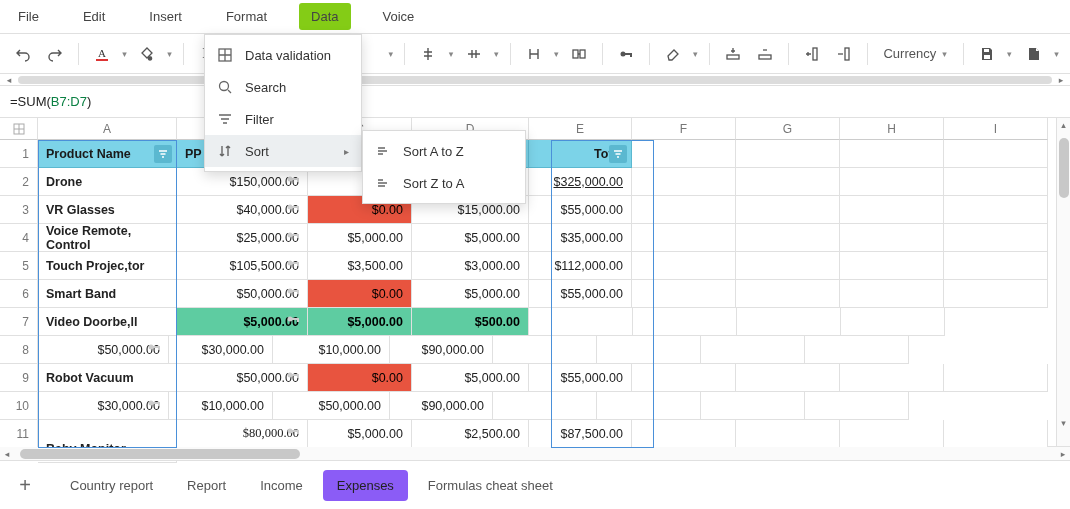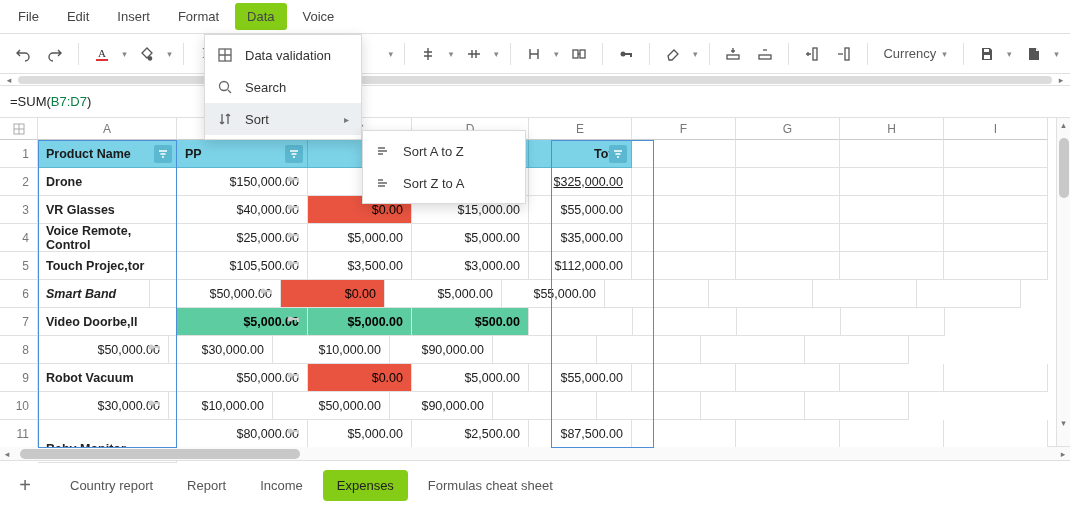--- a/index.html
+++ b/index.html
@@ -1,17 +1,17 @@
 <!DOCTYPE html>
 <html><head>
 <meta charset="utf-8">
 <style>
   * { box-sizing: border-box; margin: 0; padding: 0; }
   body { font-family: -apple-system, BlinkMacSystemFont, "Segoe UI", Arial, sans-serif; font-size: 13px; color: #333; background: #fff; width: 1070px; height: 509px; overflow: hidden; position: relative; }
-  .menubar { display: flex; align-items: center; height: 34px; border-bottom: 1px solid #e0e0e0; padding: 0 6px; gap: 4px; }
+  .menubar { display: flex; align-items: center; height: 34px; border-bottom: 1px solid #e0e0e0; padding: 0 6px; gap: 20px; }
   .menubar .mitem { padding: 6px 12px; cursor: pointer; color: #444; border-radius: 3px; }
   .menubar .mitem.active { background: #84cc16; }
   .toolbar { display: flex; align-items: center; height: 40px; border-bottom: 1px solid #e0e0e0; padding: 0 8px; gap: 2px; position: relative; }
   .tbtn { width: 32px; height: 32px; display: inline-flex; align-items: center; justify-content: center; border-radius: 3px; cursor: pointer; color: #555; position: relative; }
   .tdrop { width: 12px; display:inline-flex; align-items:center; justify-content:center; color:#888; font-size:9px; cursor:pointer;}
   .tsep { width:1px; height:22px; background:#e0e0e0; margin:0 6px; }
   .currency { display:flex; align-items:center; padding:0 8px; height:32px; cursor:pointer; color:#555; gap:6px;}
   .hscroll-row { height:12px; border-bottom:1px solid #e0e0e0; position:relative; background:#fff;}
   .hscroll-row .larr,.hscroll-row .rarr{position:absolute;top:0;width:18px;height:12px;display:flex;align-items:center;justify-content:center;font-size:9px;color:#777;cursor:pointer;}
   .hscroll-row .larr{left:0;} .hscroll-row .rarr{right:0;}
@@ -40,21 +40,21 @@
   .vscroll .up,.vscroll .dn{height:14px;display:flex;align-items:center;justify-content:center;font-size:9px;color:#777;cursor:pointer;}
   .vscroll .dn{position:absolute;bottom:16px;width:100%;}
   .vscroll .thumb{position:absolute;left:2px;top:20px;width:10px;height:60px;background:#c8c8c8;border-radius:5px;}
   .hscroll2{height:14px;border-bottom:1px solid #e0e0e0;position:relative;background:#fafafa;}
   .hscroll2 .l,.hscroll2 .r{position:absolute;top:0;width:14px;height:14px;display:flex;align-items:center;justify-content:center;font-size:9px;color:#777;cursor:pointer;}
   .hscroll2 .l{left:0;} .hscroll2 .r{right:0;}
   .hscroll2 .thumb{position:absolute;left:20px;top:2px;height:10px;width:280px;background:#c8c8c8;border-radius:5px;}
   .tabs{height:48px;display:flex;align-items:center;padding:0 10px;gap:6px;}
   .addtab{width:30px;height:30px;display:flex;align-items:center;justify-content:center;font-size:20px;color:#666;cursor:pointer;border-radius:4px;}
   .tab{padding:8px 14px;color:#555;cursor:pointer;border-radius:4px;font-size:13px;}
-  .tab.active{background:#84cc16;color:#222;}
+  .tab.active{background:#8b5cf6;color:#222;}
   
   .menu{position:absolute;top:34px;left:204px;width:158px;background:#fff;border:1px solid #dadada;box-shadow:0 4px 12px rgba(0,0,0,.15);z-index:50;padding:4px 0;}
   .menu .mi{display:flex;align-items:center;height:32px;padding:0 12px;gap:12px;color:#333;cursor:pointer;font-size:13px;}
   .menu .mi.hover{background:#eceff1;}
   .menu .mi .arrow{margin-left:auto;font-size:10px;color:#777;}
   .submenu{position:absolute;top:130px;left:362px;width:164px;background:#fff;border:1px solid #dadada;box-shadow:0 4px 12px rgba(0,0,0,.15);z-index:60;padding:4px 0;}
   .submenu .mi{display:flex;align-items:center;height:32px;padding:0 12px;gap:12px;color:#333;cursor:pointer;font-size:13px;}
   svg{display:block;}
   .icon16{width:16px;height:16px;}
   .range-border-a{position:absolute;left:38px;top:22px;width:139px;height:308px;border:1px solid #4a90d9;pointer-events:none;z-index:3;}
@@ -84,20 +84,28 @@
   </div>
   <div class="mi">
     <span>
         <svg class="icon16" viewBox="0 0 16 16" fill="none" stroke="#666" stroke-width="1.3">
           <circle cx="7" cy="7" r="4.5"></circle>
           <path d="M11 11l3 3"></path>
         </svg>
       </span>
     <span>Search</span>
   </div>
+  <div class="mi">
+    <span>
+        <svg class="icon16" viewBox="0 0 16 16" fill="none" stroke="#666" stroke-width="1.4">
+          <path d="M2 4h12M4 8h8M6 12h4"></path>
+        </svg>
+      </span>
+    <span>Filter</span>
+  </div>
   <div class="mi hover">
     <span>
         <svg class="icon16" viewBox="0 0 16 16" fill="none" stroke="#666" stroke-width="1.4">
           <path d="M5 3v10M5 13l-2-2M5 13l2-2M11 13V3M11 3l-2 2M11 3l2 2"></path>
         </svg>
       </span>
     <span>Sort</span>
     <span class="arrow">▸</span>
   </div>
 </div>
@@ -372,21 +380,21 @@
         <div class="cell num" style="width: 104px;">$3,500.00</div>
         <div class="cell num" style="width: 117px;">$3,000.00</div>
         <div class="cell num" style="width: 103px;">$112,000.00</div>
         <div class="cell " style="width: 104px;"></div>
         <div class="cell " style="width: 104px;"></div>
         <div class="cell " style="width: 104px;"></div>
         <div class="cell " style="width: 104px;"></div>
       </div>
       <div class="row">
         <div class="rowhead">6</div>
-        <div class="cell bold" style="width: 112px; font-style: italic;">Smart Band</div>
+        <div class="cell bold" style="width: 139px;">Smart Band</div>
         <div class="cell num" style="width: 131px;">$50,000.00<span class="key">
             <svg width="14" height="10" viewBox="0 0 14 10" fill="#ccc">
               <circle cx="3" cy="5" r="2.5"></circle>
               <rect x="4" y="4" width="8" height="2"></rect>
               <rect x="10" y="4" width="2" height="4"></rect>
             </svg>
           </span></div>
         <div class="cell num red" style="width: 104px;">$0.00</div>
         <div class="cell num" style="width: 117px;">$5,000.00</div>
         <div class="cell num" style="width: 103px;">$55,000.00</div>
@@ -460,21 +468,21 @@
         <div class="cell num" style="width: 117px;">$50,000.00</div>
         <div class="cell num" style="width: 103px;">$90,000.00</div>
         <div class="cell " style="width: 104px;"></div>
         <div class="cell " style="width: 104px;"></div>
         <div class="cell " style="width: 104px;"></div>
         <div class="cell " style="width: 104px;"></div>
       </div>
       <div class="row">
         <div class="rowhead">11</div>
         <div class="cell bold" style="width: 139px; margin-top: 15px;">Baby Monitor</div>
-        <div class="cell num" style="width: 131px;">$80,000.00<span class="key">
+        <div class="cell num" style="width: 131px; font-family: Liberation Serif, serif;">$80,000.00<span class="key">
             <svg width="14" height="10" viewBox="0 0 14 10" fill="#ccc">
               <circle cx="3" cy="5" r="2.5"></circle>
               <rect x="4" y="4" width="8" height="2"></rect>
               <rect x="10" y="4" width="2" height="4"></rect>
             </svg>
           </span></div>
         <div class="cell num" style="width: 104px;">$5,000.00</div>
         <div class="cell num" style="width: 117px;">$2,500.00</div>
         <div class="cell num" style="width: 103px;">$87,500.00</div>
         <div class="cell " style="width: 104px;"></div>

